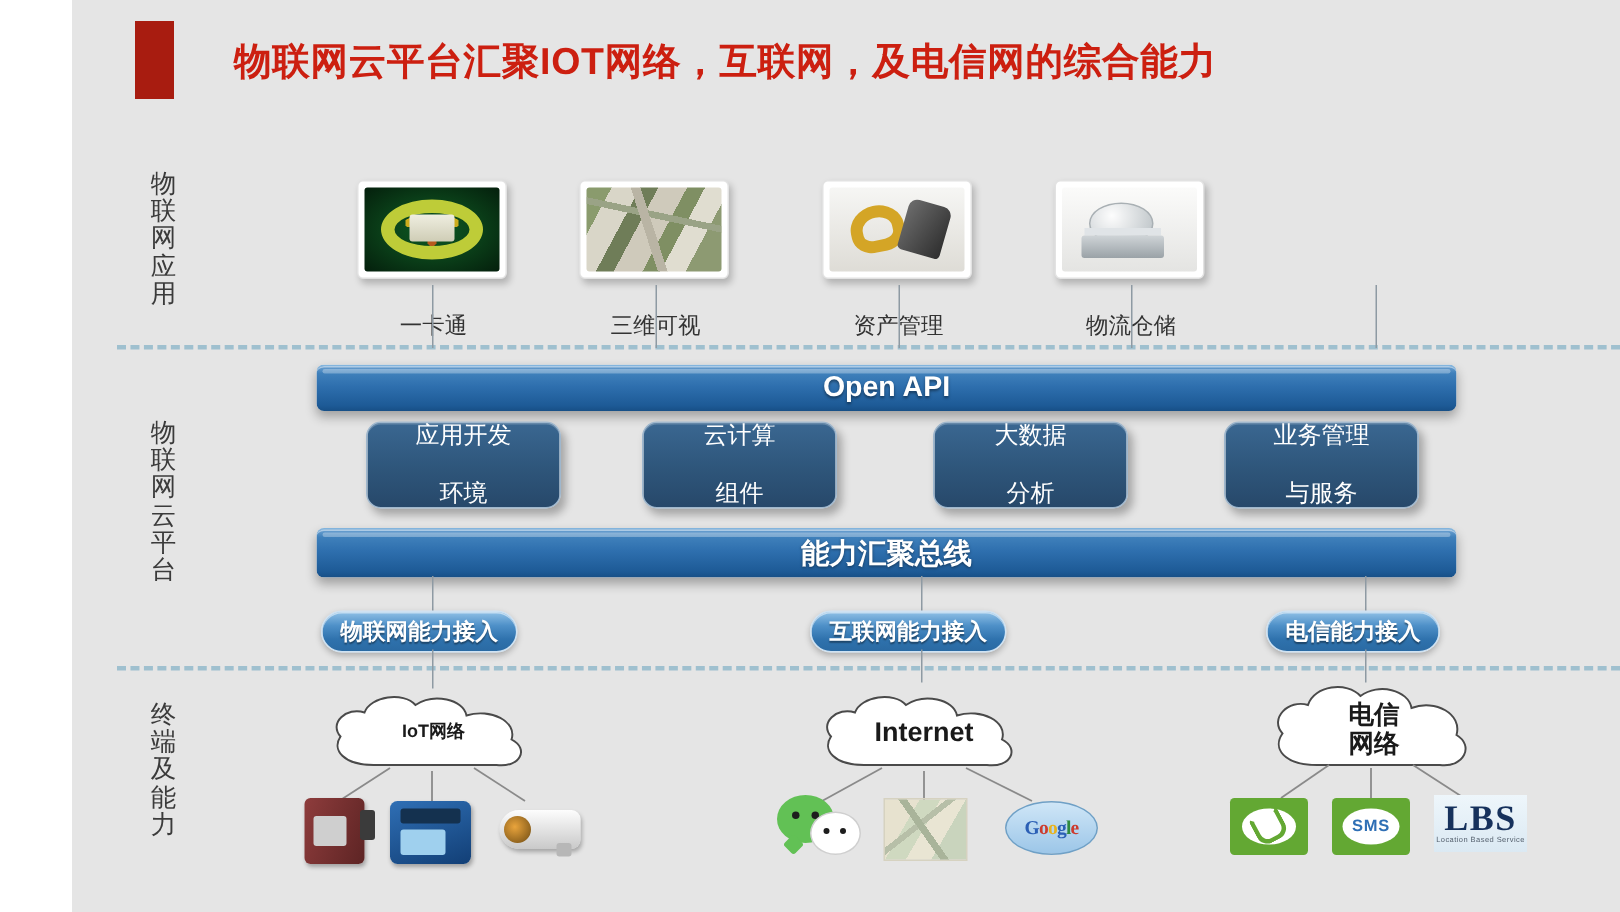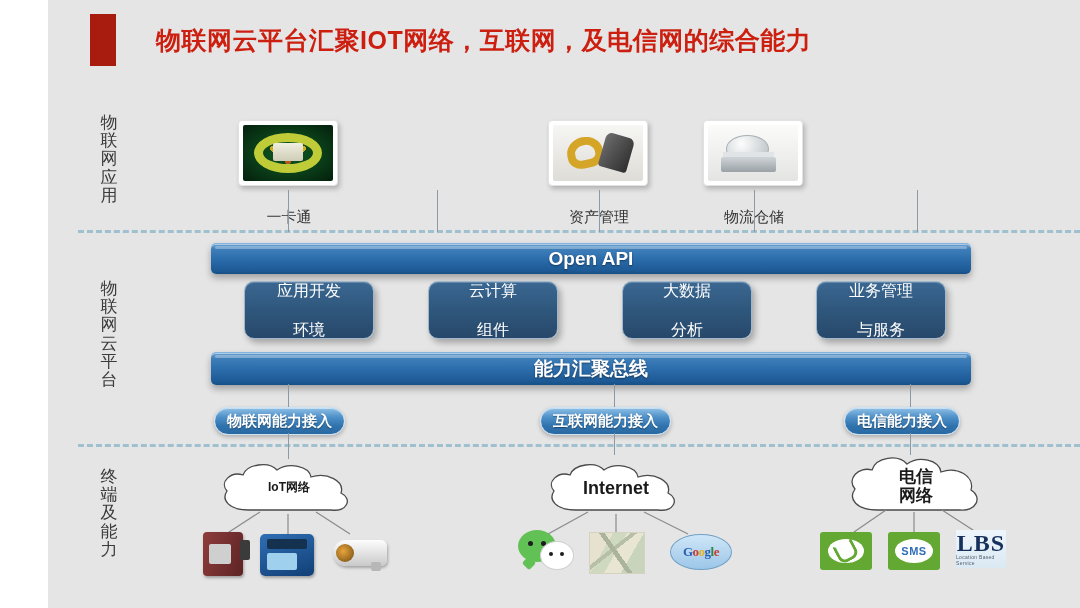--- a/index.html
+++ b/index.html
@@ -198,21 +198,21 @@
   .ico-google .g1{color:#2b5fb5;} .ico-google .g2{color:#cc3b2e;} .ico-google .g3{color:#e8b21d;} .ico-google .g4{color:#2f8a3f;}
 
   .ico-phone{width:52px;height:38px;background:#63a833;border-radius:3px;position:relative;display:flex;align-items:center;justify-content:center;}
   .ico-phone .bub{width:36px;height:24px;background:#fff;border-radius:50%;position:relative;}
   .ico-phone .hs{position:absolute;left:50%;top:50%;transform:translate(-50%,-50%) rotate(-28deg);width:15px;height:15px;border:3px solid #63a833;border-radius:4px 4px 8px 8px;border-top-color:transparent;}
 
   .ico-sms{width:52px;height:38px;background:#63a833;border-radius:3px;position:relative;display:flex;align-items:center;justify-content:center;}
   .ico-sms .bub{width:38px;height:24px;background:#fff;border-radius:50%;display:flex;align-items:center;justify-content:center;}
   .ico-sms .bub b{font-size:11px;color:#2f6fb5;letter-spacing:.5px;}
 
-  .ico-lbs{width:50px;height:38px;background:linear-gradient(#eef6fb,#dbe9f3);display:flex;flex-direction:column;align-items:center;justify-content:center;}
+  .ico-lbs{width:62px;height:38px;background:linear-gradient(#eef6fb,#dbe9f3);display:flex;flex-direction:column;align-items:center;justify-content:center;}
   .ico-lbs .big{font-family:"Liberation Serif","DejaVu Serif",serif;font-size:24px;font-weight:bold;color:#16315c;line-height:.95;letter-spacing:1px;}
   .ico-lbs .sm{font-size:5px;color:#55606e;letter-spacing:.3px;}
 </style>
 </head>
 <body>
 
 <div class="slide">
 
   <div class="title-bar"></div>
   <div class="title-text">物联网云平台汇聚IOT网络，互联网，及电信网的综合能力</div>
@@ -246,20 +246,26 @@
   <div class="dash" style="top:444px;"></div>
 
   <div class="thumb-wrap" style="left:190px;top:120px;">
     <div class="thumb">
       <div class="thumb-inner art-card"></div>
     </div>
     <div class="thumb-cap">一卡通</div>
   </div>
   <div class="vline" style="left:240px;top:190px;height:42px;"></div>
 
+  <div class="thumb-wrap" style="left:338px;top:120px;">
+    <div class="thumb">
+      <div class="thumb-inner art-map"></div>
+    </div>
+    <div class="thumb-cap">三维可视</div>
+  </div>
   <div class="vline" style="left:389px;top:190px;height:42px;"></div>
 
   <div class="thumb-wrap" style="left:500px;top:120px;">
     <div class="thumb">
       <div class="thumb-inner art-keys"></div>
     </div>
     <div class="thumb-cap">资产管理</div>
   </div>
   <div class="vline" style="left:551px;top:190px;height:42px;"></div>
 

